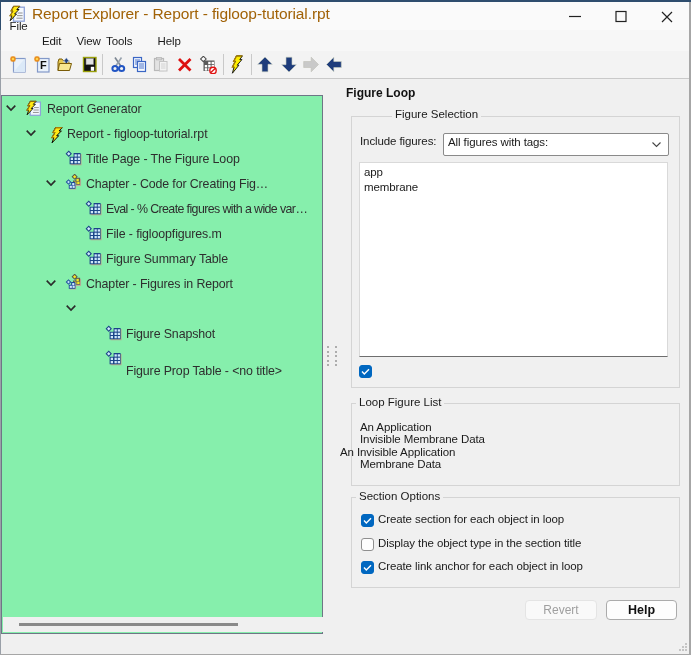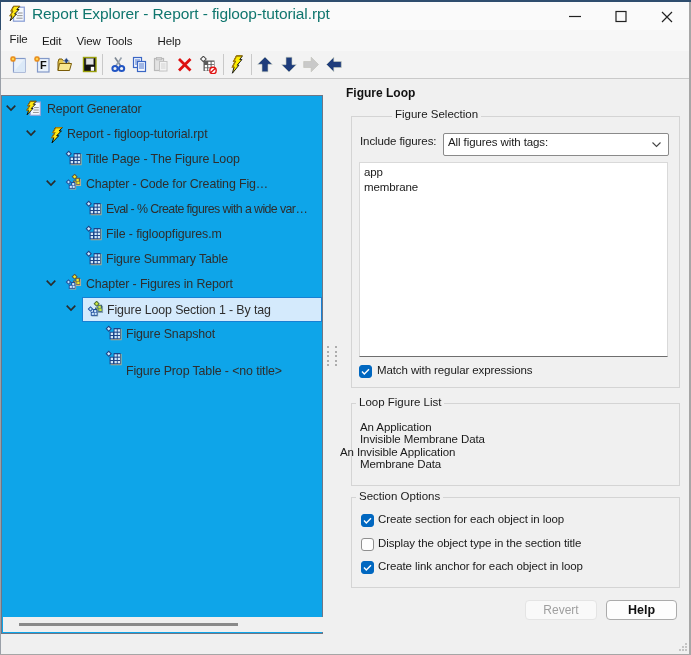--- a/index.html
+++ b/index.html
@@ -8,29 +8,29 @@
        box-sizing:border-box;}
   .abs{position:absolute;}
   
   #btop{left:0;top:0;width:691px;height:2px;background:#2e4d6e;}
   #bleft{left:0;top:2px;width:1px;height:653px;background:#9aa0a8;}
   #blefttop{left:0;top:0;width:1px;height:30px;background:#2e4d6e;}
   #bright{left:689px;top:2px;width:2px;height:653px;background:#a6a6a6;}
   #bbot{left:0;top:654px;width:691px;height:1px;background:#a6a6a6;}
   
   #titlebar{left:1px;top:2px;width:689px;height:28px;background:#fafafa;}
-  #title-text{left:32px;top:4.5px;font-size:15.5px;color:#0f766e;letter-spacing:-0.1px;}
+  #title-text{left:32px;top:4.5px;font-size:15.5px;color:#a16207;letter-spacing:-0.1px;}
   
   #menubar{left:1px;top:30px;width:689px;height:21px;background:#f7f7f7;}
   .menu{position:absolute;top:3px;font-size:11.5px;color:#1a1a1a;letter-spacing:-0.1px;}
   
   #toolbar{left:1px;top:51px;width:689px;height:27px;background:#f3f3f3;border-bottom:1px solid #c9c9c9;box-sizing:content-box;}
   .tbsep{position:absolute;top:3px;width:1px;height:21px;background:#c9c9c9;}
   
-  #treepanel{left:1px;top:95px;width:322px;height:539px;background:#0ea5e9;border:1px solid #6e7686;box-sizing:border-box;}
+  #treepanel{left:1px;top:95px;width:322px;height:539px;background:#86efac;border:1px solid #6e7686;box-sizing:border-box;}
   .tlabel{position:absolute;font-size:12.4px;color:#2e2e2e;letter-spacing:-0.12px;top:4px;white-space:nowrap;}
   .ticon{position:absolute;top:3px;width:17px;height:17px;}
   .tchev{position:absolute;top:6px;width:10px;height:10px;}
   #hsb{position:absolute;left:1px;bottom:1px;height:15px;background:#f0f0f0;}
   #hsb-thumb{position:absolute;left:16px;top:6px;width:219px;height:3px;background:#8a8a8a;}
   
   .sdot{position:absolute;width:2px;height:2px;background:#adadad;}
   
   .rp-text{position:absolute;font-size:11.5px;color:#1a1a1a;letter-spacing:-0.1px;white-space:nowrap;}
   .group{position:absolute;border:1px solid #d4d4d4;}
@@ -54,21 +54,21 @@
         <path d="M5,0.6 L11.4,0.6 L8.4,3.7 L10.6,3.7 L6.2,8.2 L8.1,8.2 L1.8,14.9 L3.5,10 L1.6,10 L4.6,5.2 L2.6,5.2 Z" fill="#ffe813" stroke="#000" stroke-width="0.9"></path>
     <path d="M5,0.6 L11.4,0.6 M4.6,5.2 L2.6,5.2 L5.2,1 M3.5,10 L1.6,10 L4.2,5.8" fill="none" stroke="#a87f08" stroke-width="1.1"></path>
       </g>
   </svg>
   <div class="abs" id="title-text">Report Explorer - Report - figloop-tutorial.rpt</div>
   <svg class="abs" style="left:566px;top:2px" width="110" height="28" viewBox="0 0 110 28">
     <line x1="3" y1="14.5" x2="15" y2="14.5" stroke="#222" stroke-width="1.2"></line>
     <rect x="50" y="9.5" width="10" height="10" fill="none" stroke="#222" stroke-width="1.2"></rect>
     <path d="M96,10 L106,20 M106,10 L96,20" stroke="#222" stroke-width="1.2"></path>
   </svg>
-  <div class="menu" style="left:9.5px;top:33px;">File</div>
+  <div class="menu" style="left:9.5px;top:20px;">File</div>
   <div class="menu" style="left:42px;top:35px;">Edit</div>
   <div class="menu" style="left:76.5px;top:35px;">View</div>
   <div class="menu" style="left:106px;top:35px;">Tools</div>
   <div class="menu" style="left:157.5px;top:35px;">Help</div>
   <svg class="abs" style="left:10px;top:56px" width="17" height="17" viewBox="0 0 17 17">
     <rect x="3.5" y="2.5" width="11.5" height="13.5" fill="#eaf2fb" stroke="#8298c8" stroke-width="1.2"></rect>
     <path d="M3.5,16 L15,2.5 L15,16 Z" fill="#dbe9f8"></path>
     <g stroke="#e88a1a" stroke-width="1.4">
         <line x1="3" y1="0" x2="3" y2="6"></line>
         <line x1="0" y1="3" x2="6" y2="3"></line>
@@ -307,41 +307,20 @@
           <rect x="5" y="12.4" width="2.3" height="2.3"></rect>
           <rect x="8" y="12.4" width="2.3" height="2.3"></rect>
         </g>
       <rect x="2.1" y="6.9" width="3.2" height="3.2" fill="#bce0fa" stroke="#1c4a9a" stroke-width="1" transform="rotate(45 3.7 8.5)"></rect>
     </svg>
     <div class="tlabel" style="left:84px;top:181px">Chapter - Figures in Report</div>
 
     <svg class="tchev" style="left:64px;top:207px" width="10" height="10" viewBox="0 0 10 10">
         <path d="M0.7,2.6 L5,7 L9.3,2.6" fill="none" stroke="#2b2b2b" stroke-width="1.6"></path>
       </svg>
-    <div class="abs" style="left:80px;top:201px;width:240px;height:25px;background:#d4eafc;border:1.5px solid #1780d4;box-sizing:border-box;">
-      <svg class="ticon" style="left:4px;top:3px" width="18" height="18" viewBox="0 0 18 18">
-        <path d="M11,4 L16,4 L16,11.5 L8.5,11.5 L8.5,7 L11,7 Z" fill="#8aa5b5" transform="translate(1,1.2)"></path>
-        <path d="M11,4 L16,4 L16,11.5 L8.5,11.5 L8.5,7 L11,7 Z" fill="#3d6272"></path>
-        <g fill="#cde842">
-            <rect x="12" y="5" width="2.6" height="2.6"></rect>
-            <rect x="9.5" y="8" width="2.6" height="2.6"></rect>
-            <rect x="12.9" y="8" width="2.6" height="2.6"></rect>
-          </g>
-        <rect x="8.4" y="1" width="3.6" height="3.6" fill="#cde842" stroke="#4a6a3a" stroke-width="1" transform="rotate(45 10.2 2.8)"></rect>
-        <path d="M6.5,8.5 L11,8.5 L11,15.5 L4,15.5 L4,11.5 L6.5,11.5 Z" fill="#8aa5b5" transform="translate(0.8,1)"></path>
-        <path d="M6.5,8.5 L11,8.5 L11,15.5 L4,15.5 L4,11.5 L6.5,11.5 Z" fill="#1c4a9a"></path>
-        <g fill="#cfe8fc">
-            <rect x="7.6" y="9.6" width="2.3" height="2.3"></rect>
-            <rect x="5" y="12.4" width="2.3" height="2.3"></rect>
-            <rect x="8" y="12.4" width="2.3" height="2.3"></rect>
-          </g>
-        <rect x="2.1" y="6.9" width="3.2" height="3.2" fill="#bce0fa" stroke="#1c4a9a" stroke-width="1" transform="rotate(45 3.7 8.5)"></rect>
-      </svg>
-      <div class="tlabel" style="left:24px;top:4.5px">Figure Loop Section 1 - By tag</div>
-    </div>
 
     <svg class="ticon" style="left:102.5px;top:229px" width="17" height="17" viewBox="0 0 17 17">
       <path d="M8.6,3.1 L15.6,3.1 L15.6,14.3 L4.6,14.3 L4.6,6.7 L8.6,6.7 Z" fill="#b4ad8e" transform="translate(1,1)"></path>
       <path d="M8.6,3.1 L15.6,3.1 L15.6,14.3 L4.6,14.3 L4.6,6.7 L8.6,6.7 Z" fill="#1a4488"></path>
       <g fill="#cfe8fc">
           <rect x="9.5" y="4.3" width="2.3" height="2.3"></rect>
           <rect x="12.7" y="4.3" width="2.3" height="2.3"></rect>
           <rect x="5.7" y="7.7" width="2.3" height="2.3"></rect>
           <rect x="9.5" y="7.7" width="2.3" height="2.3"></rect>
           <rect x="12.7" y="7.7" width="2.3" height="2.3"></rect>
@@ -395,21 +374,20 @@
   <svg class="abs" style="left:651px;top:141px" width="11" height="8" viewBox="0 0 11 8">
       <path d="M1.5,1.5 L5.5,5.5 L9.5,1.5" fill="none" stroke="#454545" stroke-width="1.1"></path>
     </svg>
   <div class="abs" style="left:359px;top:162px;width:309px;height:195px;background:#fff;border:1px solid #d9d9d9;border-bottom:1px solid #6e6e6e;box-sizing:border-box;"></div>
   <div class="rp-text" style="left:364px;top:166px;">app</div>
   <div class="rp-text" style="left:364px;top:181px;">membrane</div>
   <svg class="abs cb" style="left:359px;top:365px" width="13" height="13" viewBox="0 0 13 13">
     <rect x="0.5" y="0.5" width="12" height="12" rx="2.5" fill="#0067c0" stroke="#0067c0"></rect>
     <path d="M3,6.6 L5.3,8.9 L10,4.2" fill="none" stroke="#fff" stroke-width="1.4"></path>
   </svg>
-  <div class="rp-text" style="left:377px;top:364px;">Match with regular expressions</div>
 
   <div class="group" style="left:351px;top:403px;width:327px;height:81px;"></div>
   <div class="glabel" style="left:356px;top:396px;">Loop Figure List</div>
   <div class="rp-text" style="left:360px;top:420.5px;">An Application</div>
   <div class="rp-text" style="left:360px;top:433px;">Invisible Membrane Data</div>
   <div class="rp-text" style="left:340px;top:445.5px;text-align:right;">An Invisible Application</div>
   <div class="rp-text" style="left:360px;top:458px;">Membrane Data</div>
 
   <div class="group" style="left:351px;top:497px;width:327px;height:89px;"></div>
   <div class="glabel" style="left:356px;top:489.5px;">Section Options</div>

